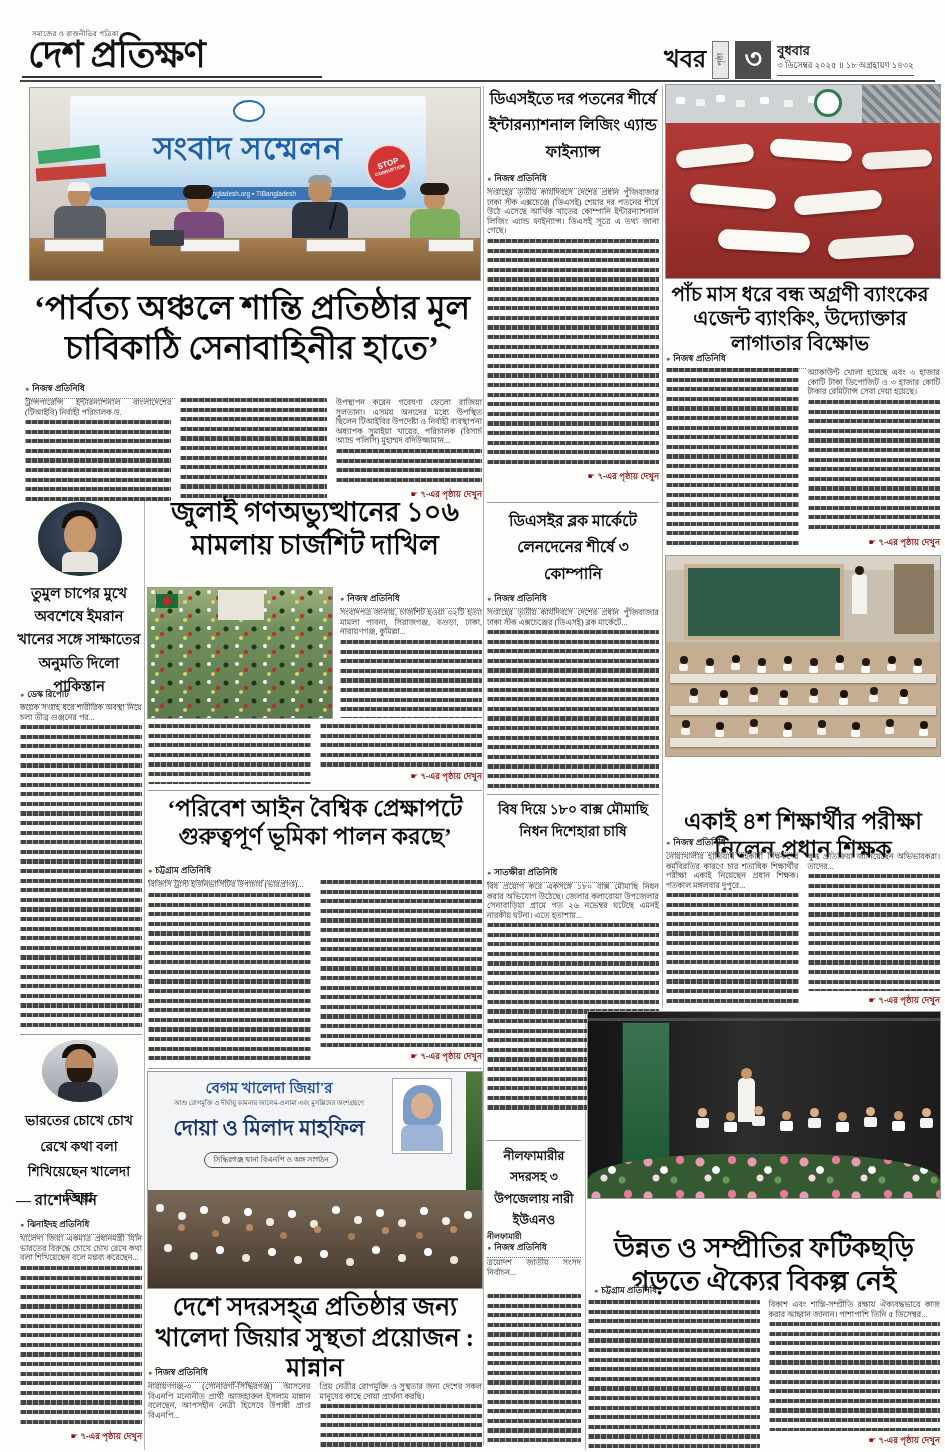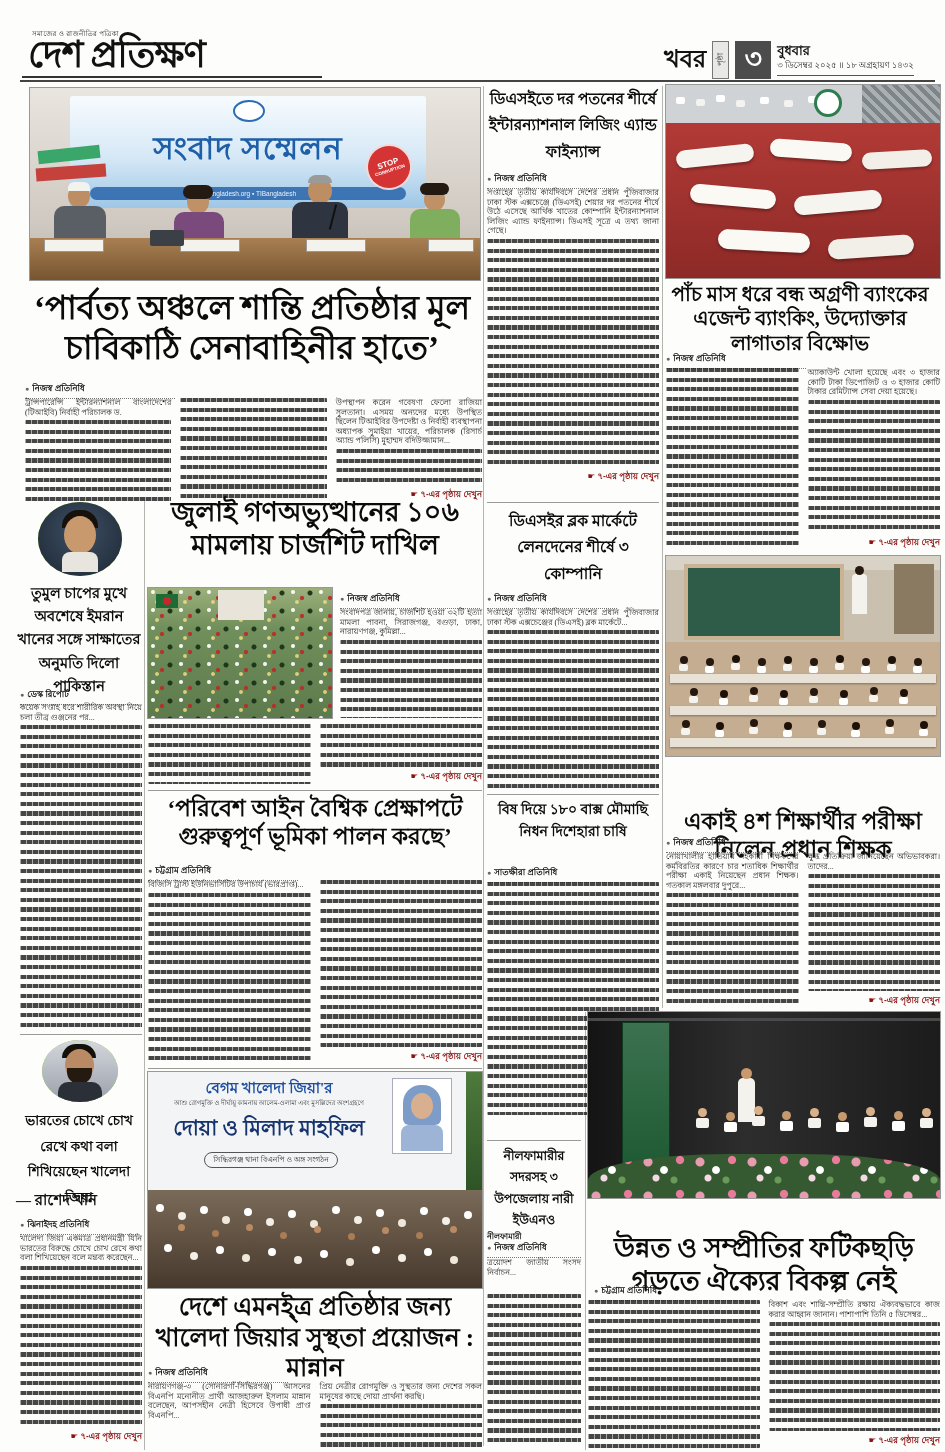--- a/index.html
+++ b/index.html
@@ -243,21 +243,21 @@
       <div class="ph" style="left:18px;top:14px;width:22px;height:26px;background:#d9b08f;border-radius:50%;"></div>
       <div class="ph" style="left:8px;top:46px;width:42px;height:26px;background:#9db4d6;border-radius:8px 8px 0 0;"></div>
     </div>
     <div class="ph" style="right:0;top:0;width:16px;height:118px;background:linear-gradient(180deg,#4e7a3c,#2e5426);"></div>
     <div class="ph" style="left:0;top:118px;width:100%;height:98px;background:linear-gradient(180deg,#7a6a58,#46392c);"></div>
     <i class="dot" style="left:8px;top:132px;background:#fff;box-shadow:22px 8px 0 #f4efe6,44px 2px 0 #fff,66px 12px 0 #efe8da,88px 4px 0 #fff,110px 14px 0 #f4efe6,132px 6px 0 #fff,154px 16px 0 #efe8da,176px 2px 0 #fff,198px 12px 0 #f4efe6,220px 5px 0 #fff,242px 15px 0 #efe8da,264px 3px 0 #fff,286px 13px 0 #f4efe6,308px 7px 0 #fff;"></i>
     <i class="dot" style="left:16px;top:172px;background:#fff;box-shadow:26px 8px 0 #f4efe6,52px 2px 0 #fff,78px 10px 0 #efe8da,104px 4px 0 #fff,130px 12px 0 #f4efe6,156px 6px 0 #fff,182px 14px 0 #efe8da,208px 2px 0 #fff,234px 10px 0 #f4efe6,260px 4px 0 #fff,286px 12px 0 #efe8da;"></i>
     <i class="dot" style="left:30px;top:152px;width:7px;height:7px;background:#b98a63;box-shadow:34px 6px 0 #a87c55,68px 0 0 #b98a63,102px 8px 0 #a87c55,136px 2px 0 #b98a63,170px 9px 0 #a87c55,204px 3px 0 #b98a63,238px 8px 0 #a87c55,272px 2px 0 #b98a63;"></i>
   </div>
 
-  <div class="abs hl" style="left:148px;top:1292px;width:334px;font-size:25px;">দেশে এমনই্ত্র প্রতিষ্ঠার জন্য খালেদা জিয়ার সুস্থতা প্রয়োজন : মান্নান</div>
+  <div class="abs hl" style="left:148px;top:1292px;width:334px;font-size:25px;">দেশে সদরসহ্ত্র প্রতিষ্ঠার জন্য খালেদা জিয়ার সুস্থতা প্রয়োজন : মান্নান</div>
   <div class="abs byline" style="left:148px;top:1366px;width:140px;"><span class="bl-dot">●</span><span>নিজস্ব প্রতিনিধি</span></div>
   <div class="abs" style="left:148px;top:1382px;width:334px;height:66px;">
     <div class="cols">
       <div class="col">
           <div class="body">নারায়ণগঞ্জ-৩ (সোনারগাঁ-সিদ্ধিরগঞ্জ) আসনের বিএনপি মনোনীত প্রার্থী আজহারুল ইসলাম মান্নান বলেছেন, আপসহীন নেত্রী হিসেবে উপাধী প্রাপ্ত বিএনপি...</div>
         </div>
       <div class="col">
         <div class="body">প্রিয় নেত্রীর রোগমুক্তি ও সুস্থতার জন্য দেশের সকল মানুষের কাছে দোয়া প্রার্থনা করছি।</div>
         <div class="tx"></div>
       </div>
@@ -277,20 +277,21 @@
   <div class="abs byline" style="left:487px;top:592px;width:130px;"><span class="bl-dot">●</span><span>নিজস্ব প্রতিনিধি</span></div>
   <div class="abs" style="left:487px;top:608px;width:172px;height:182px;display:flex;flex-direction:column;gap:3px;">
     <div class="body">সপ্তাহের তৃতীয় কার্যদিবসে দেশের প্রধান পুঁজিবাজার ঢাকা স্টক এক্সচেঞ্জের (ডিএসই) ব্লক মার্কেটে...</div>
     <div class="tx"></div>
   </div>
   <div class="abs hrule" style="left:487px;top:794px;width:172px;"></div>
 
   <div class="abs hl" style="left:487px;top:799px;width:172px;font-size:14px;line-height:1.6;">বিষ দিয়ে ১৮০ বাক্স মৌমাছি নিধন দিশেহারা চাষি</div>
   <div class="abs byline" style="left:487px;top:866px;width:130px;"><span class="bl-dot">●</span><span>সাতক্ষীরা প্রতিনিধি</span></div>
   <div class="abs" style="left:487px;top:882px;width:172px;height:250px;display:flex;flex-direction:column;gap:3px;">
+    <div class="body">বিষ প্রয়োগ করে একসঙ্গে ১৮০ বাক্স মৌমাছি নিধন করার অভিযোগ উঠেছে। জেলার কলারোয়া উপজেলার সেনাবাড়িয়া গ্রামে গত ২৬ নভেম্বর ঘটেছে এমনই নারকীয় ঘটনা। এতে হতাশায়...</div>
     <div class="tx"></div>
     <div class="jump"><span>☛</span> <span>৭-এর পৃষ্ঠায় দেখুন</span></div>
   </div>
   <div class="abs hrule" style="left:487px;top:1140px;width:94px;"></div>
 
   <div class="abs hl" style="left:485px;top:1146px;width:98px;font-size:12.5px;line-height:1.7;">নীলফামারীর সদরসহ ৩ উপজেলায় নারী ইউএনও</div>
   <div class="abs loc" style="left:487px;top:1230px;">নীলফামারী</div>
   <div class="abs byline" style="left:487px;top:1241px;width:94px;"><span class="bl-dot">●</span><span>নিজস্ব প্রতিনিধি</span></div>
   <div class="abs" style="left:487px;top:1258px;width:94px;height:190px;display:flex;flex-direction:column;gap:17px;">
     <div class="body">ত্রয়োদশ জাতীয় সংসদ নির্বাচন...</div>

